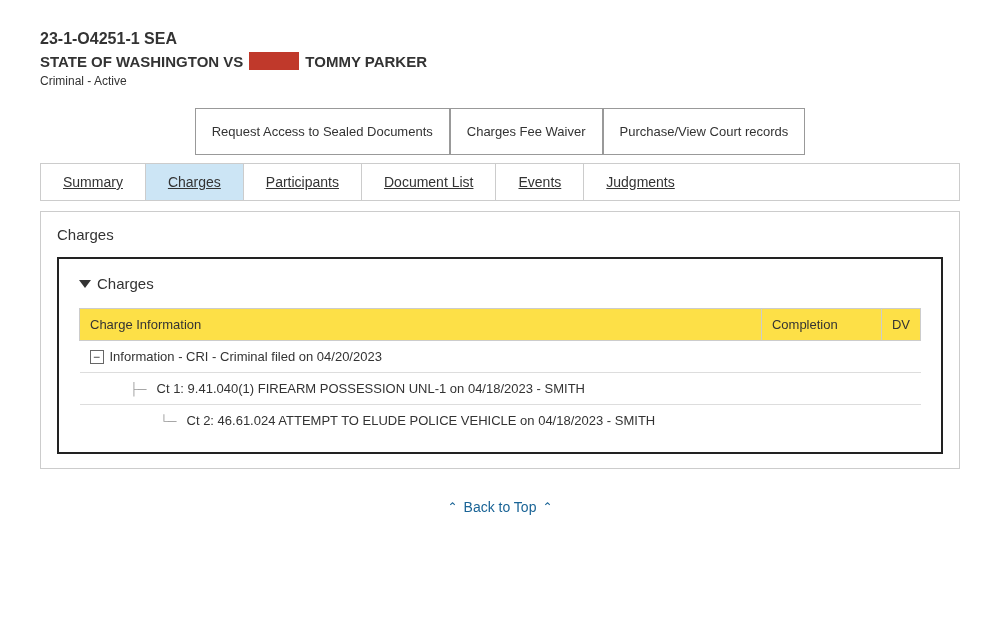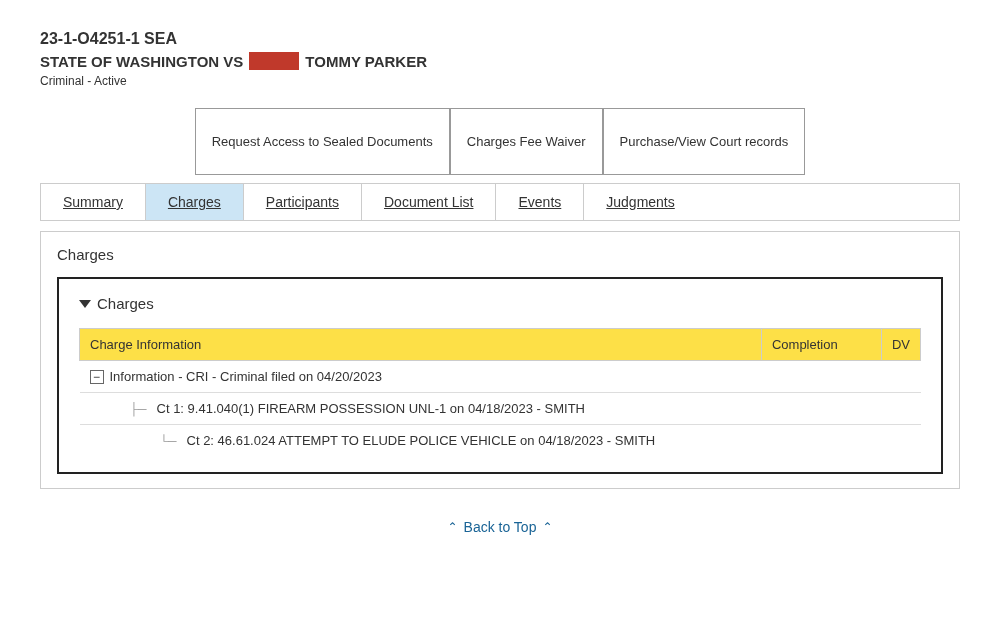--- a/index.html
+++ b/index.html
@@ -41,21 +41,21 @@
 
     .case-type {
       font-size: 12px;
       color: #333;
       margin-bottom: 20px;
     }
 
     .action-btn {
       border: 1px solid #999;
       background: #fff;
-      padding: 25px 16px;
+      padding: 15px 16px;
       font-size: 13px;
       cursor: pointer;
       color: #333;
     }
 
     .tabs-container {
       display: flex;
       border: 1px solid #ccc;
       margin-top: 0;
       text-decoration: underline;

